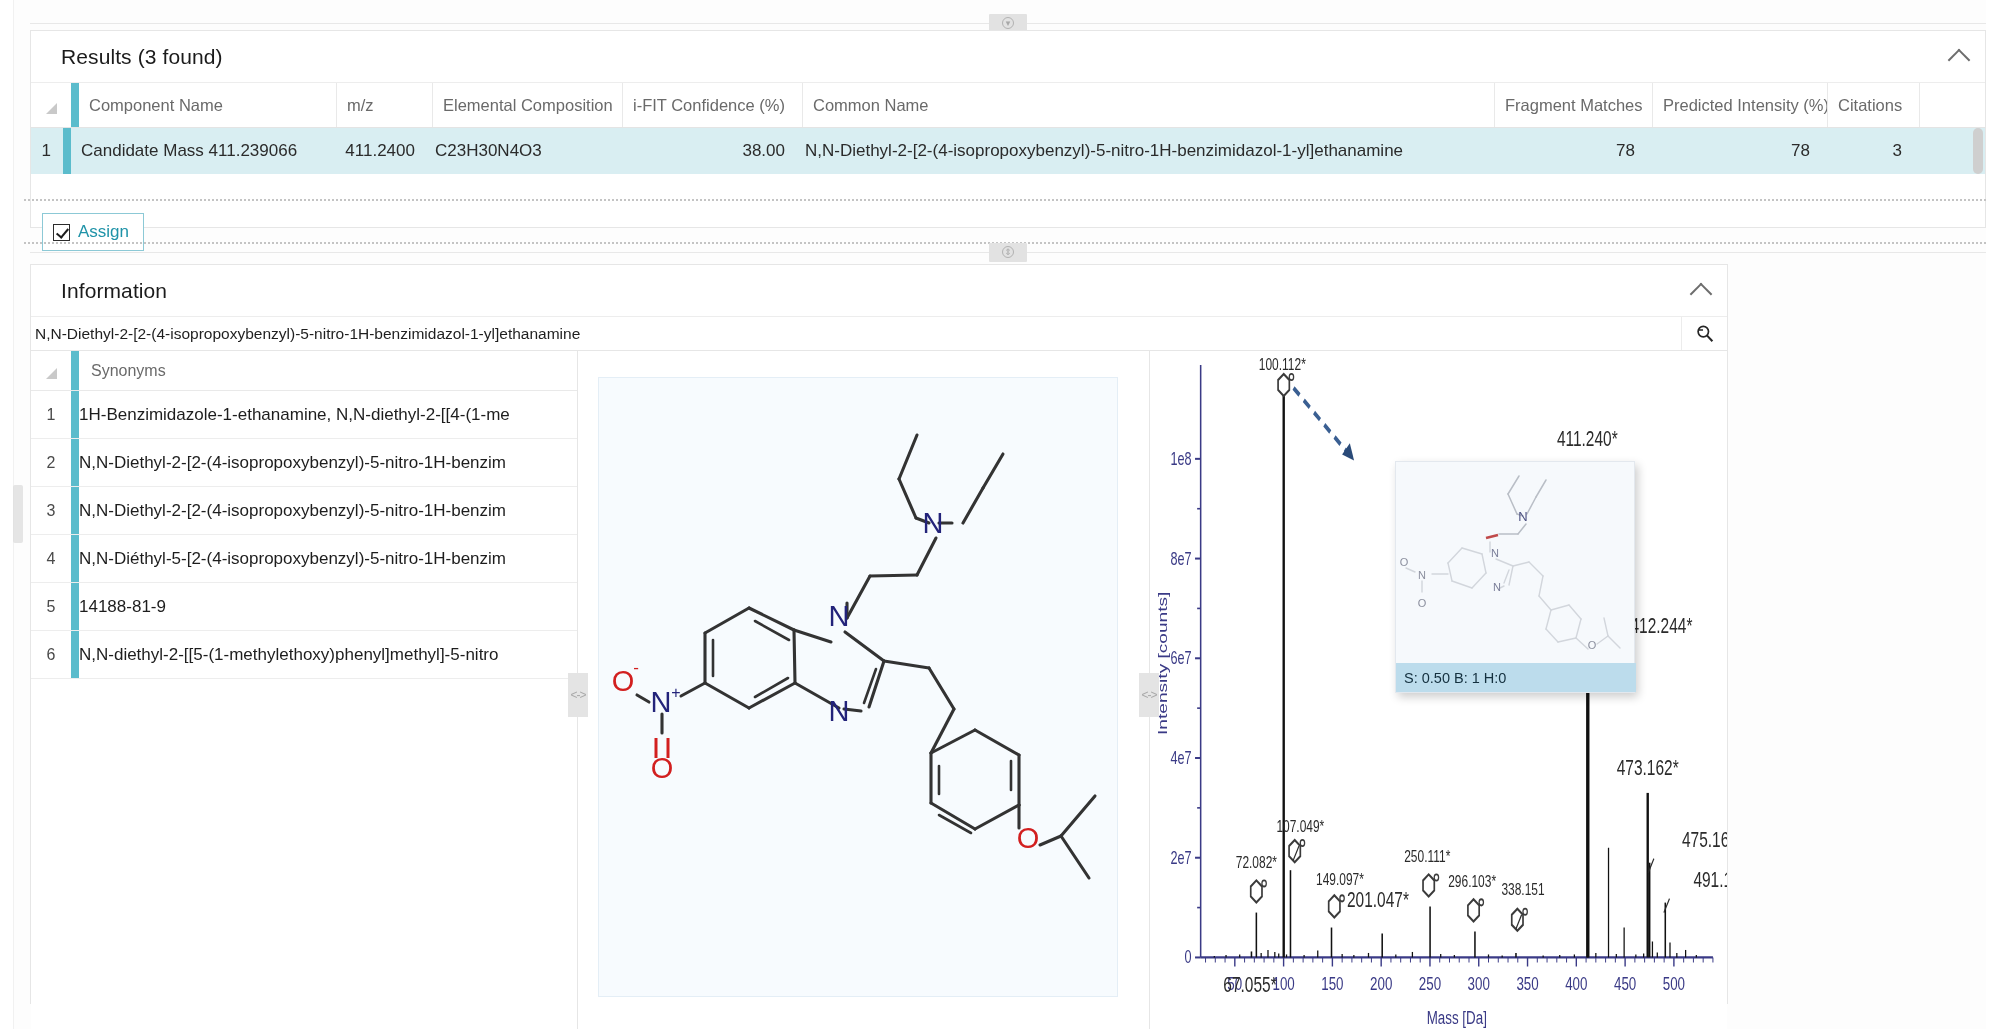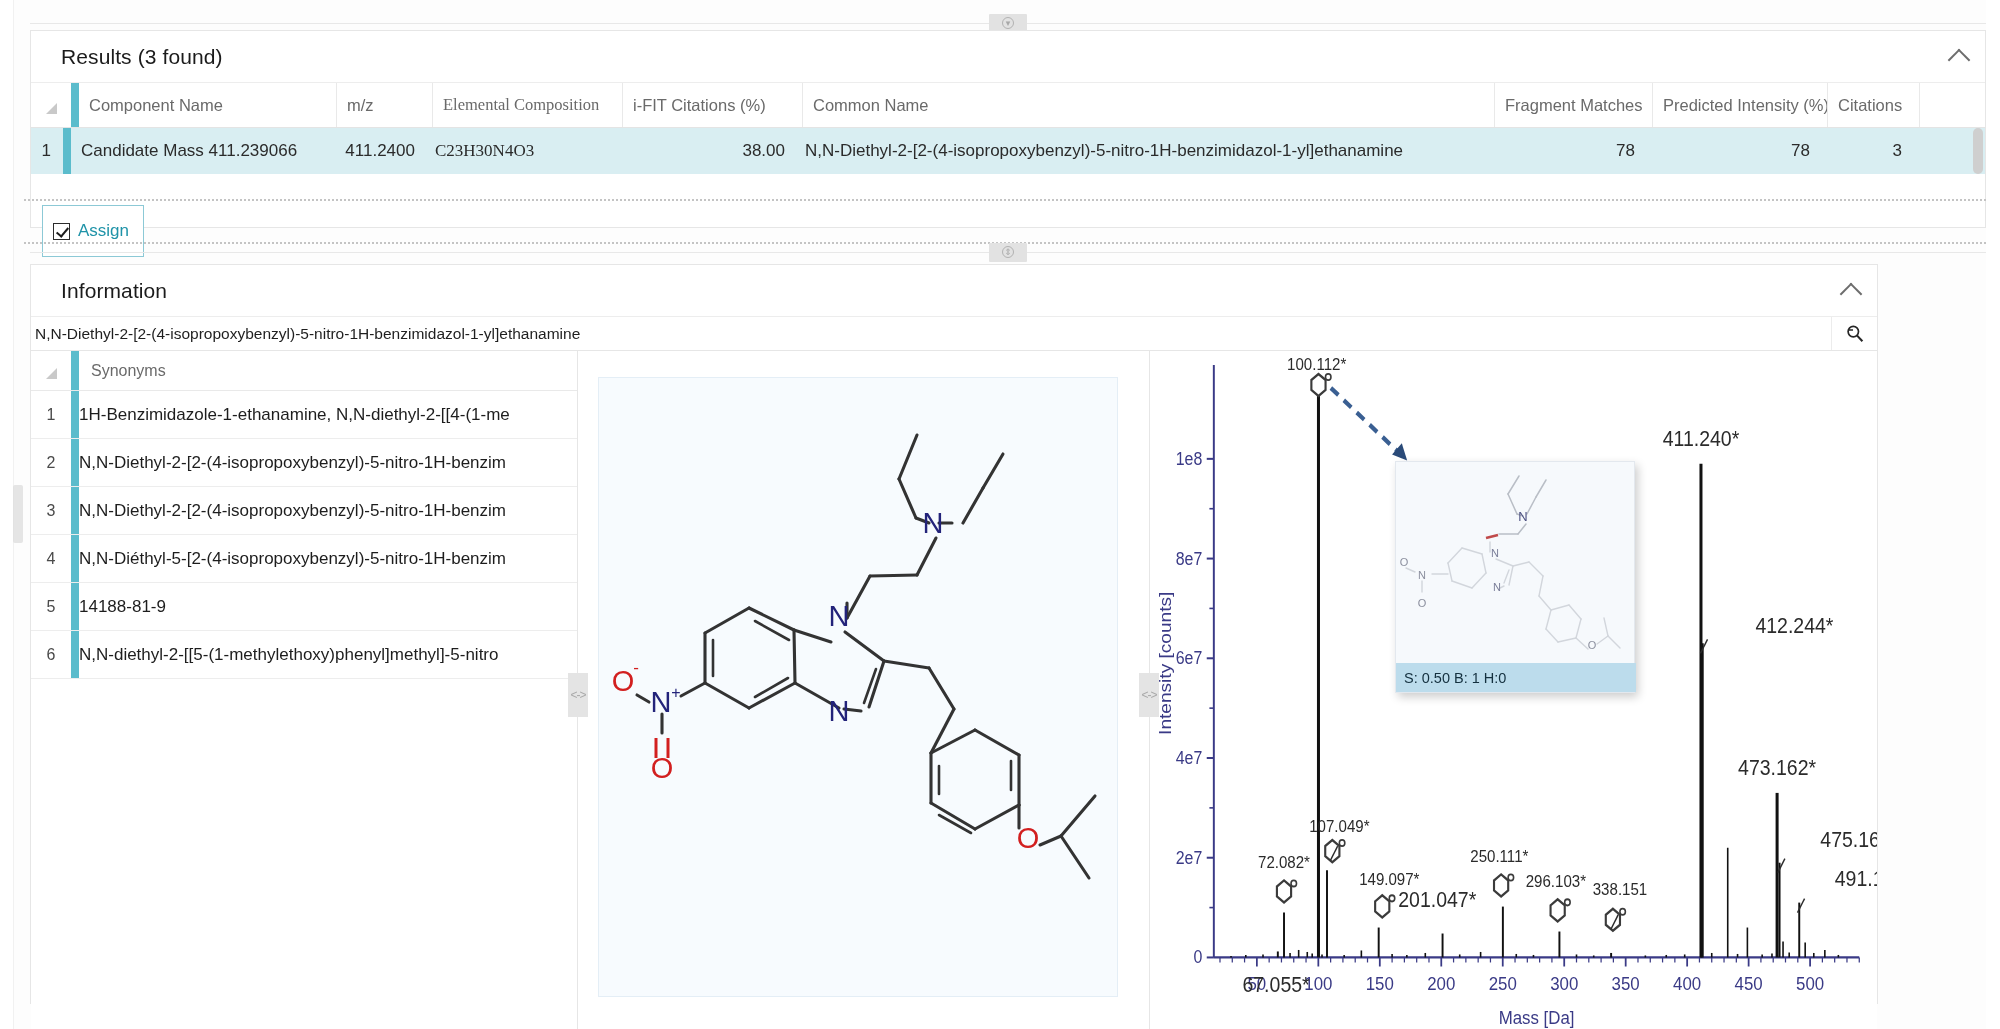--- a/index.html
+++ b/index.html
@@ -74,21 +74,21 @@
   }
   .grid-row {
     display: flex; height: 46px; background: #d9eef2; align-items: stretch;
   }
   .grid-row .cell { color: #2b2b2b; font-size: 17px; border-right: none; }
   .rowbar { width: 8px; background: #5bbccc; }
   .headbar { width: 8px; background: #5bbccc; }
 
   .w-comp { width: 258px; }
   .w-mz   { width: 96px; }
-  .w-elem { width: 190px; font-family: Liberation Serif, serif; }
+  .w-elem { width: 190px; }
   .w-ifit { width: 180px; }
   .w-comm { width: 692px; }
   .w-frag { width: 158px; }
   .w-pred { width: 175px; }
   .w-cit  { width: 92px; }
   .num { justify-content: flex-end; }
   .vscroll-stub {
     position: absolute; right: 2px; top: 97px; width: 10px; height: 46px;
     background: #cfcfcf; border-radius: 5px;
   }
@@ -115,38 +115,38 @@
   .dotted-band {
     position: absolute; left: 24px; width: 1962px; height: 0;
     border-top: 2px dotted #c4c4c4;
   }
 
   
   .assign-wrap {
     position: absolute; left: 30px; top: 205px; width: 1956px; height: 38px;
   }
   .assign-btn {
-    position: absolute; left: 12px; top: 0; height: 52px; padding: 0 14px 0 10px;
+    position: absolute; left: 12px; top: 8px; height: 38px; padding: 0 14px 0 10px;
     border: 1px solid #8cc9d6; background: #ffffff;
     display: flex; align-items: center; gap: 8px; cursor: pointer;
   }
   .assign-check {
     width: 17px; height: 17px; border: 1.6px solid #2b2b2b; background: #fff;
     position: relative;
   }
   .assign-check::after {
     content: ""; position: absolute; left: 4.5px; top: 1px;
     width: 5px; height: 10px; border-right: 2px solid #1c1c1c;
     border-bottom: 2px solid #1c1c1c; transform: rotate(40deg);
   }
   .assign-label { font-size: 17px; color: #1f93a8; }
 
   
   .info-panel {
-    position: absolute; left: 30px; top: 264px; width: 1848px; height: 740px;
+    position: absolute; left: 30px; top: 264px; width: 1698px; height: 740px;
     background: #ffffff; border: 1px solid #e6e6e6;
   }
   .name-bar {
     position: relative; height: 34px; border-bottom: 1px solid #e6e6e6;
     display: flex; align-items: center;
   }
   .name-text {
     font-size: 15.5px; color: #1f1f1f; margin-left: 4px; white-space: nowrap;
   }
   .search-btn {
@@ -246,21 +246,21 @@
     </div>
 
     <div class="grid-head">
       <div class="cell c-sel">
         <span class="corner-tri"></span>
       </div>
       <div class="headbar"></div>
       <div class="cell w-comp">Component Name</div>
       <div class="cell w-mz">m/z</div>
       <div class="cell w-elem">Elemental Composition</div>
-      <div class="cell w-ifit">i-FIT Citations (%)</div>
+      <div class="cell w-ifit">i-FIT Confidence (%)</div>
       <div class="cell w-comm">Common Name</div>
       <div class="cell w-frag">Fragment Matches</div>
       <div class="cell w-pred">
         <span>Predicted Intensity (%)</span>
 
       </div>
       <div class="cell w-cit">Citations</div>
     </div>
 
     <div class="grid-row">

